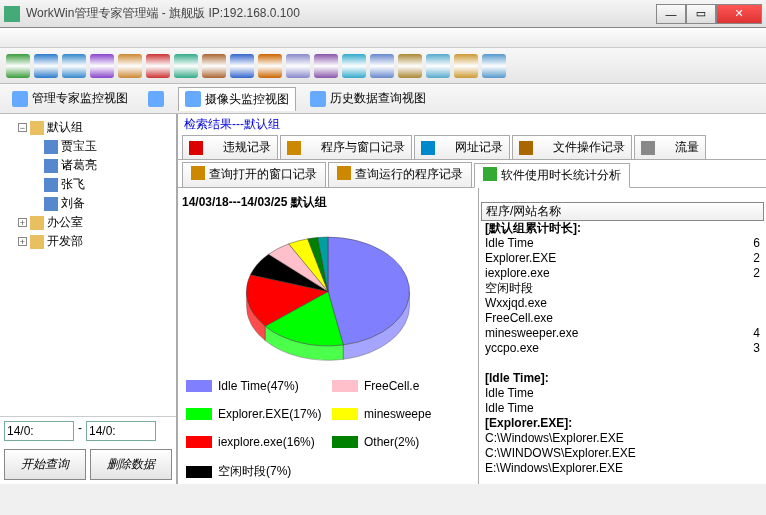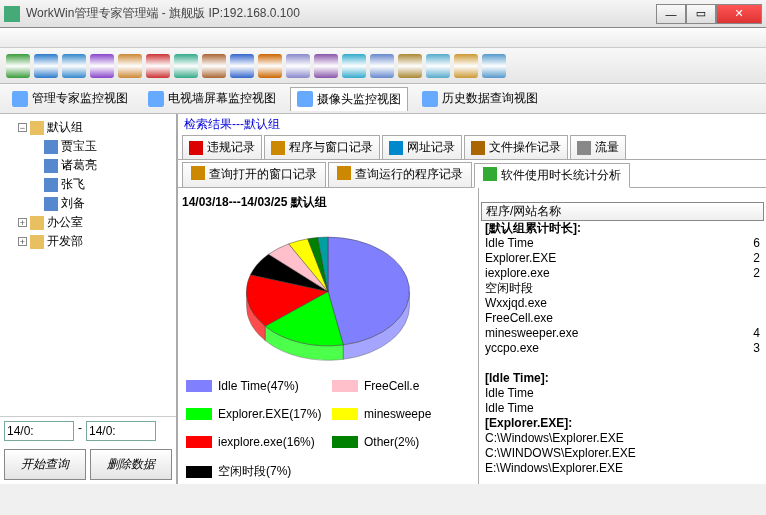--- a/index.html
+++ b/index.html
@@ -31,21 +31,21 @@
 .tree .ticon { width: 14px; height: 14px; display: inline-block; }
 .tree .plus { width: 9px; height: 9px; border: 1px solid #888; display: inline-flex; align-items: center; justify-content: center; font-size: 9px; color: #555; background: #fff; }
 .datepick { padding: 4px; display: flex; gap: 4px; border-top: 1px solid #ccc; }
 .datepick input { width: 70px; border: 1px solid #7a9; padding: 2px; }
 .sbtns { display: flex; gap: 4px; padding: 4px; }
 .sbtns button { flex: 1; padding: 6px 2px; background: linear-gradient(#fff,#e4e4e4); border: 1px solid #888; font-style: italic; }
 
 .content { flex: 1; background: #fff; display: flex; flex-direction: column; overflow: hidden; }
 .searchres { color: #0000dd; padding: 2px 6px; }
 .rtabs { display: flex; flex-wrap: wrap; gap: 2px; padding: 0 4px; border-bottom: 1px solid #aaa; }
-.rtab { display: flex; align-items: center; gap: 4px; padding: 3px 6px; border: 1px solid #aaa; background: linear-gradient(#fff,#eee); border-bottom: none; white-space: nowrap; }
+.rtab { display: flex; align-items: center; gap: 20px; padding: 3px 6px; border: 1px solid #aaa; background: linear-gradient(#fff,#eee); border-bottom: none; white-space: nowrap; }
 .rtab .ri { width: 14px; height: 14px; }
 
 .subtabs { display: flex; gap: 2px; padding: 2px 4px 0; border-bottom: 1px solid #aaa; }
 .subtab { display: flex; align-items: flex-start; gap: 4px; padding: 3px 8px; border: 1px solid #aaa; background: linear-gradient(#fff,#eee); border-bottom: none; }
 .subtab.active { background: #fff; border-bottom: 1px solid #fff; position: relative; top: 1px; }
 
 .analysis { flex: 1; display: flex; overflow: hidden; }
 .chartarea { width: 300px; padding: 4px; display: flex; flex-direction: column; }
 .charthdr { font-weight: bold; padding: 2px 0; }
 .pie { width: 240px; height: 190px; margin: 6px auto; }
@@ -99,21 +99,20 @@
     <span class="tbicon" style="background: linear-gradient(rgb(85, 153, 204), rgb(255, 255, 255), rgb(85, 153, 204));"></span>
   </div>
 
 <div class="viewtabs" id="viewtabs">
     <div class="vtab">
       <span class="ic"></span>
       <span>管理专家监控视图</span>
     </div>
     <div class="vtab">
       <span class="ic"></span>
-      <span>电视墙屏幕监控视图</span>
     </div>
     <div class="vtab active">
       <span class="ic"></span>
       <span>摄像头监控视图</span>
     </div>
     <div class="vtab">
       <span class="ic"></span>
       <span>历史数据查询视图</span>
     </div>
   </div>

